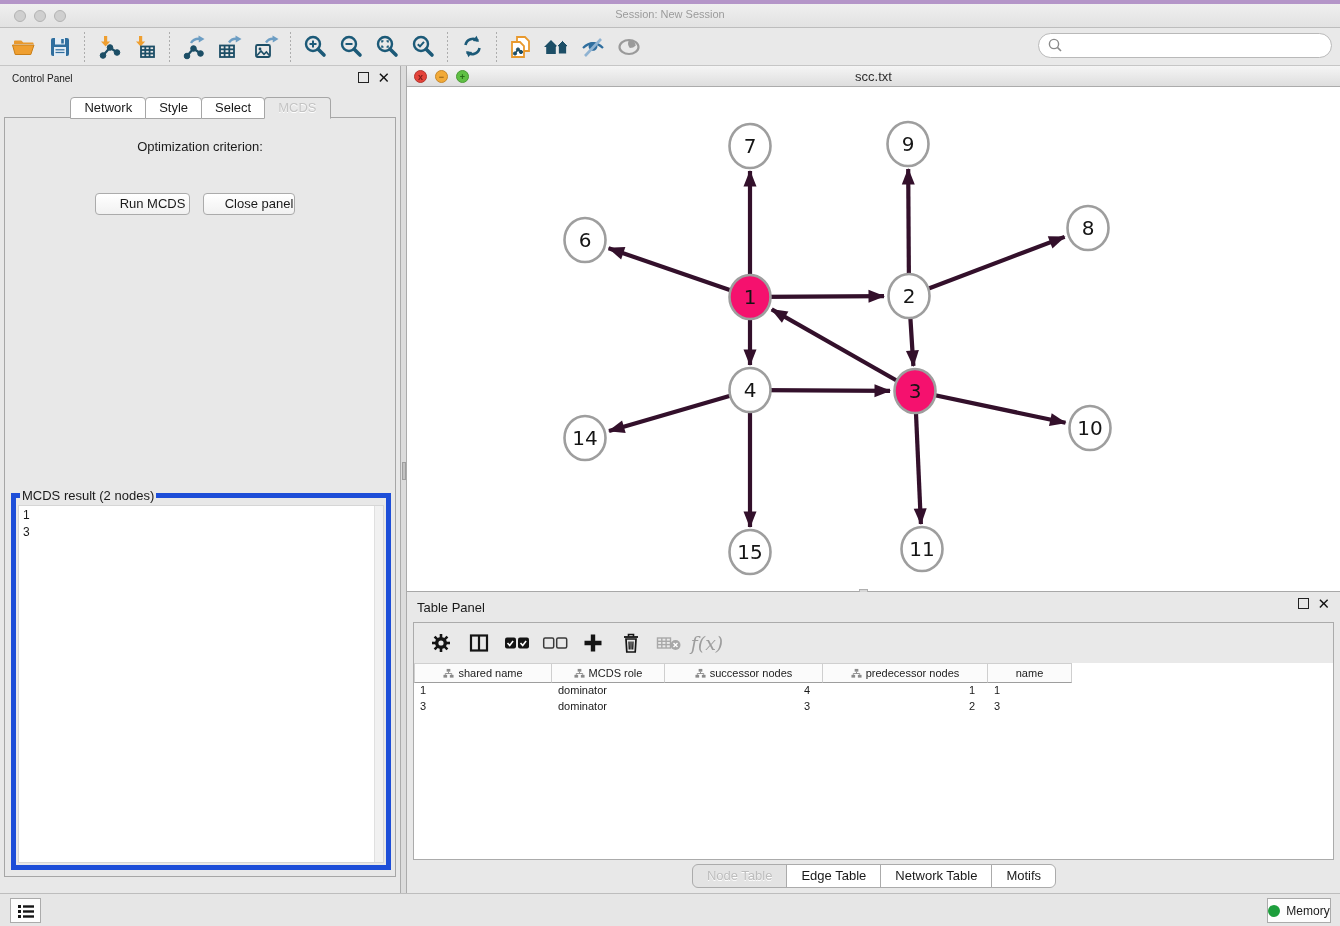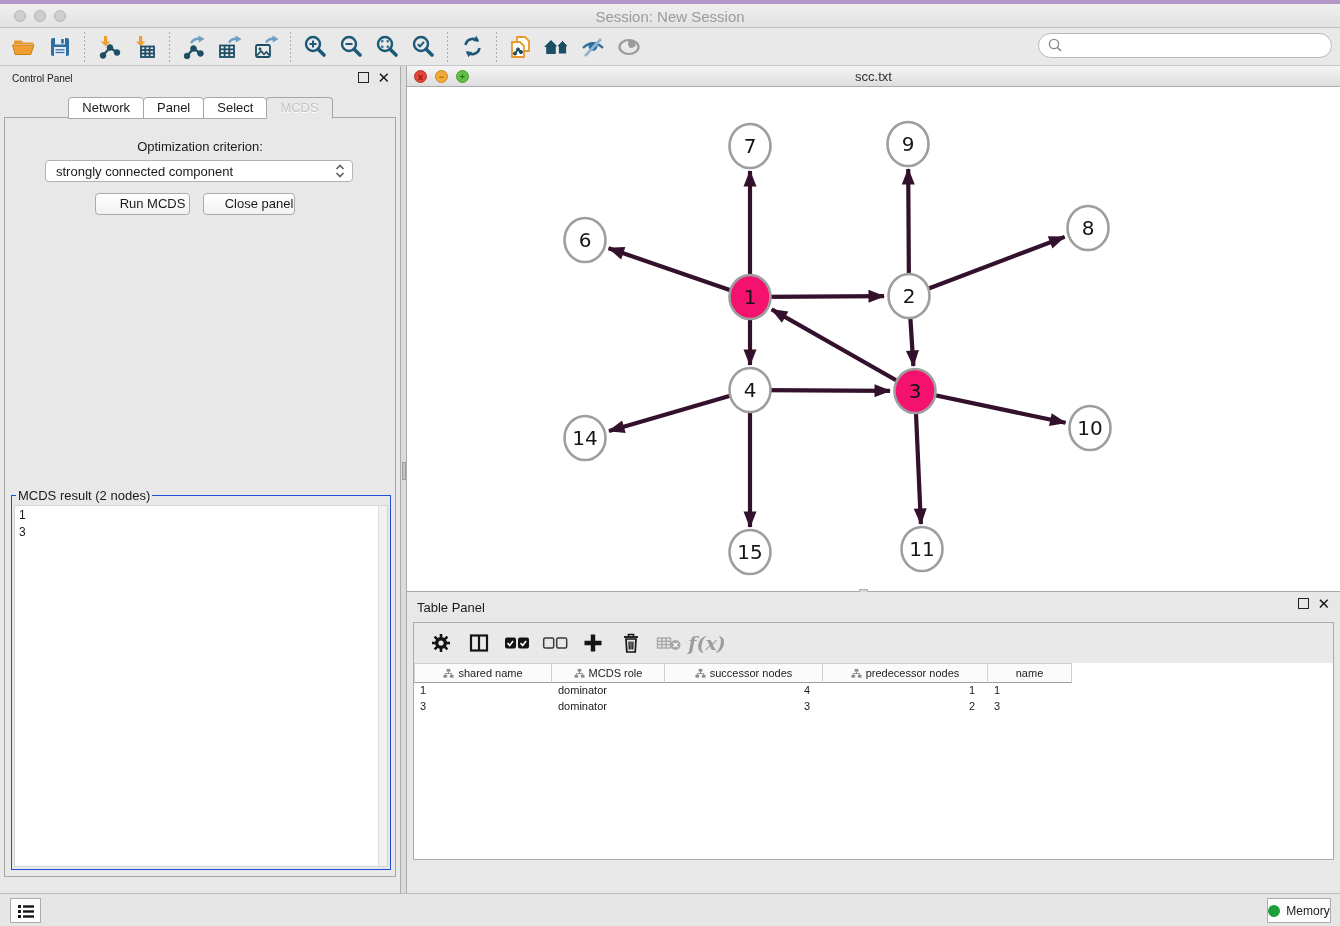--- a/index.html
+++ b/index.html
@@ -11,21 +11,21 @@
   
   .top-strip { position:absolute; left:0; top:0; width:1340px; height:4px; background:#b495c8; }
   .titlebar {
     position:absolute; left:0; top:4px; width:1340px; height:24px;
     background:linear-gradient(#efefef,#e2e2e2); border-bottom:1px solid #bdbdbd;
   }
   .traffic { position:absolute; top:6px; display:flex; gap:8px; left:14px; }
   .tl { width:12px; height:12px; border-radius:50%; background:#cfcfcf; border:1px solid #b3b3b3; }
   .titlebar-title {
     position:absolute; left:0; right:0; top:4px; text-align:center;
-    font-size:15px; color:#9b9b9b;
+    font-size:11px; color:#9b9b9b;
   }
   
   .toolbar {
     position:absolute; left:0; top:28px; width:1340px; height:38px;
     background:#e9e9e9; border-bottom:1px solid #c6c6c6;
     display:flex; align-items:center; padding-left:6px;
   }
   .tbtn { width:36px; height:32px; display:flex; align-items:center; justify-content:center; cursor:default; }
   .tbtn svg { display:block; }
   .tsep { width:1px; height:30px; margin:0 6px;
@@ -61,21 +61,21 @@
   }
   .criterion-select .sel-text { flex:1; }
   .cp-btn {
     position:absolute; top:75px; height:22px; background:linear-gradient(#ffffff,#f1f1f1);
     border:1px solid #ababab; border-radius:4px; font-size:13px; text-align:center; line-height:20px; cursor:default;padding-left:20px;
   }
   .btn-run { left:90px; width:95px; }
   .btn-close { left:198px; width:92px; }
   .result-fieldset {
     position:absolute; left:6px; top:370px; width:380px; height:382px;
-    border:1px solid #1d4ed8; padding:2px;
+    border:5px solid #1d4ed8; padding:2px;
   }
   .result-fieldset legend { font-size:13px; padding:0 2px; margin-left:2px; }
   .result-area { position:relative; width:100%; height:100%; background:#fff; border:1px solid #d6d6d6; }
   .result-text { font-size:12px; line-height:17px; padding:1px 4px; white-space:pre; }
   .result-scroll { position:absolute; right:0; top:0; width:9px; height:100%; background:#f1f1f1; border-left:1px solid #e0e0e0; }
   
   .v-splitter {
     position:absolute; left:400px; top:66px; width:7px; height:827px;
     background:#dcdcdc; border-left:1px solid #ababab; border-right:1px solid #ababab;
   }
@@ -100,21 +100,21 @@
   .nw-handle { position:absolute; left:452px; bottom:-4px; width:9px; height:6px; background:#d7d7d7; border:1px solid #b0b0b0; }
   
   .table-panel { position:absolute; left:407px; top:592px; width:933px; height:301px; background:#e8e8e8; }
   .tp-header { position:relative; height:28px; }
   .tp-title { position:absolute; left:10px; top:8px; font-size:13px; }
   .tp-box {
     position:absolute; left:6px; top:30px; width:921px; height:238px;
     border:1px solid #ababab; background:#fff; overflow:hidden;
   }
   .tp-toolbar {
-    height:40px; background:#e9e9e9; display:flex; align-items:center; gap:4px; padding-left:10px;font-weight:bold;
+    height:40px; background:#e9e9e9; display:flex; align-items:center; gap:4px; padding-left:10px;
   }
   .tp-tbtn { width:34px; height:32px; display:flex; align-items:center; justify-content:center; }
   .fx-label { font-family:"DejaVu Serif","Liberation Serif",serif; font-style:italic; color:#9d9d9d; font-size:19px; }
   .grid-wrap { background:#fff; }
   .grid-header { display:flex; height:20px; }
   .ghcell {
     display:flex; align-items:center; justify-content:center; gap:4px;
     background:#fbfbfb; border-top:1px solid #cfcfcf; border-bottom:1px solid #9e9e9e;
     border-right:1px solid #cfcfcf; font-size:11px; color:#222; position:relative;
   }
@@ -316,33 +316,26 @@
 <div class="control-panel">
   <div class="cp-header">
     <span class="cp-title">Control Panel</span>
     <span class="panel-icons">
       <span class="float-icon"></span>
       <span class="close-icon">✕</span>
     </span>
   </div>
   <div class="cp-tabs" id="cp-tabs">
       <div class="cp-tab">Network</div>
-      <div class="cp-tab">Panel</div>
+      <div class="cp-tab">Style</div>
       <div class="cp-tab">Select</div>
       <div class="cp-tab active">MCDS</div>
     </div>
   <div class="cp-box">
     <div class="opt-label">Optimization criterion:</div>
-    <div class="criterion-select">
-      <span class="sel-text">strongly connected component</span>
-      <svg width="12" height="16" viewBox="0 0 12 16">
-        <path d="M2.5 6 L6 2.5 L9.5 6" stroke="#5f5f5f" stroke-width="1.6" fill="none"></path>
-        <path d="M2.5 10 L6 13.5 L9.5 10" stroke="#5f5f5f" stroke-width="1.6" fill="none"></path>
-      </svg>
-    </div>
     <div class="cp-btn btn-run">Run MCDS</div>
     <div class="cp-btn btn-close">Close panel</div>
     <fieldset class="result-fieldset">
       <legend>MCDS result (2 nodes)</legend>
       <div class="result-area">
         <div class="result-text" id="result-text">1
 3</div>
         <div class="result-scroll"></div>
       </div>
     </fieldset>
@@ -570,20 +563,26 @@
           <div class="grid-row">
             <div class="gcell" style="width: 138px;">3</div>
             <div class="gcell" style="width: 113px;">dominator</div>
             <div class="gcell r" style="width: 158px;">3</div>
             <div class="gcell r" style="width: 165px;">2</div>
             <div class="gcell" style="width: 84px;">3</div>
           </div>
         </div>
     </div>
   </div>
+  <div class="tp-tabs" id="tp-tabs">
+      <div class="tp-tab active">Node Table</div>
+      <div class="tp-tab">Edge Table</div>
+      <div class="tp-tab">Network Table</div>
+      <div class="tp-tab">Motifs</div>
+    </div>
 </div>
 
 <div class="statusbar">
   <div class="sb-btn sb-list">
     <svg width="18" height="16" viewBox="0 0 18 16">
       <g fill="#141414">
         <rect x="1" y="2" width="3" height="3"></rect>
           <rect x="1" y="7" width="3" height="3"></rect>
           <rect x="1" y="12" width="3" height="3"></rect>
       </g>

